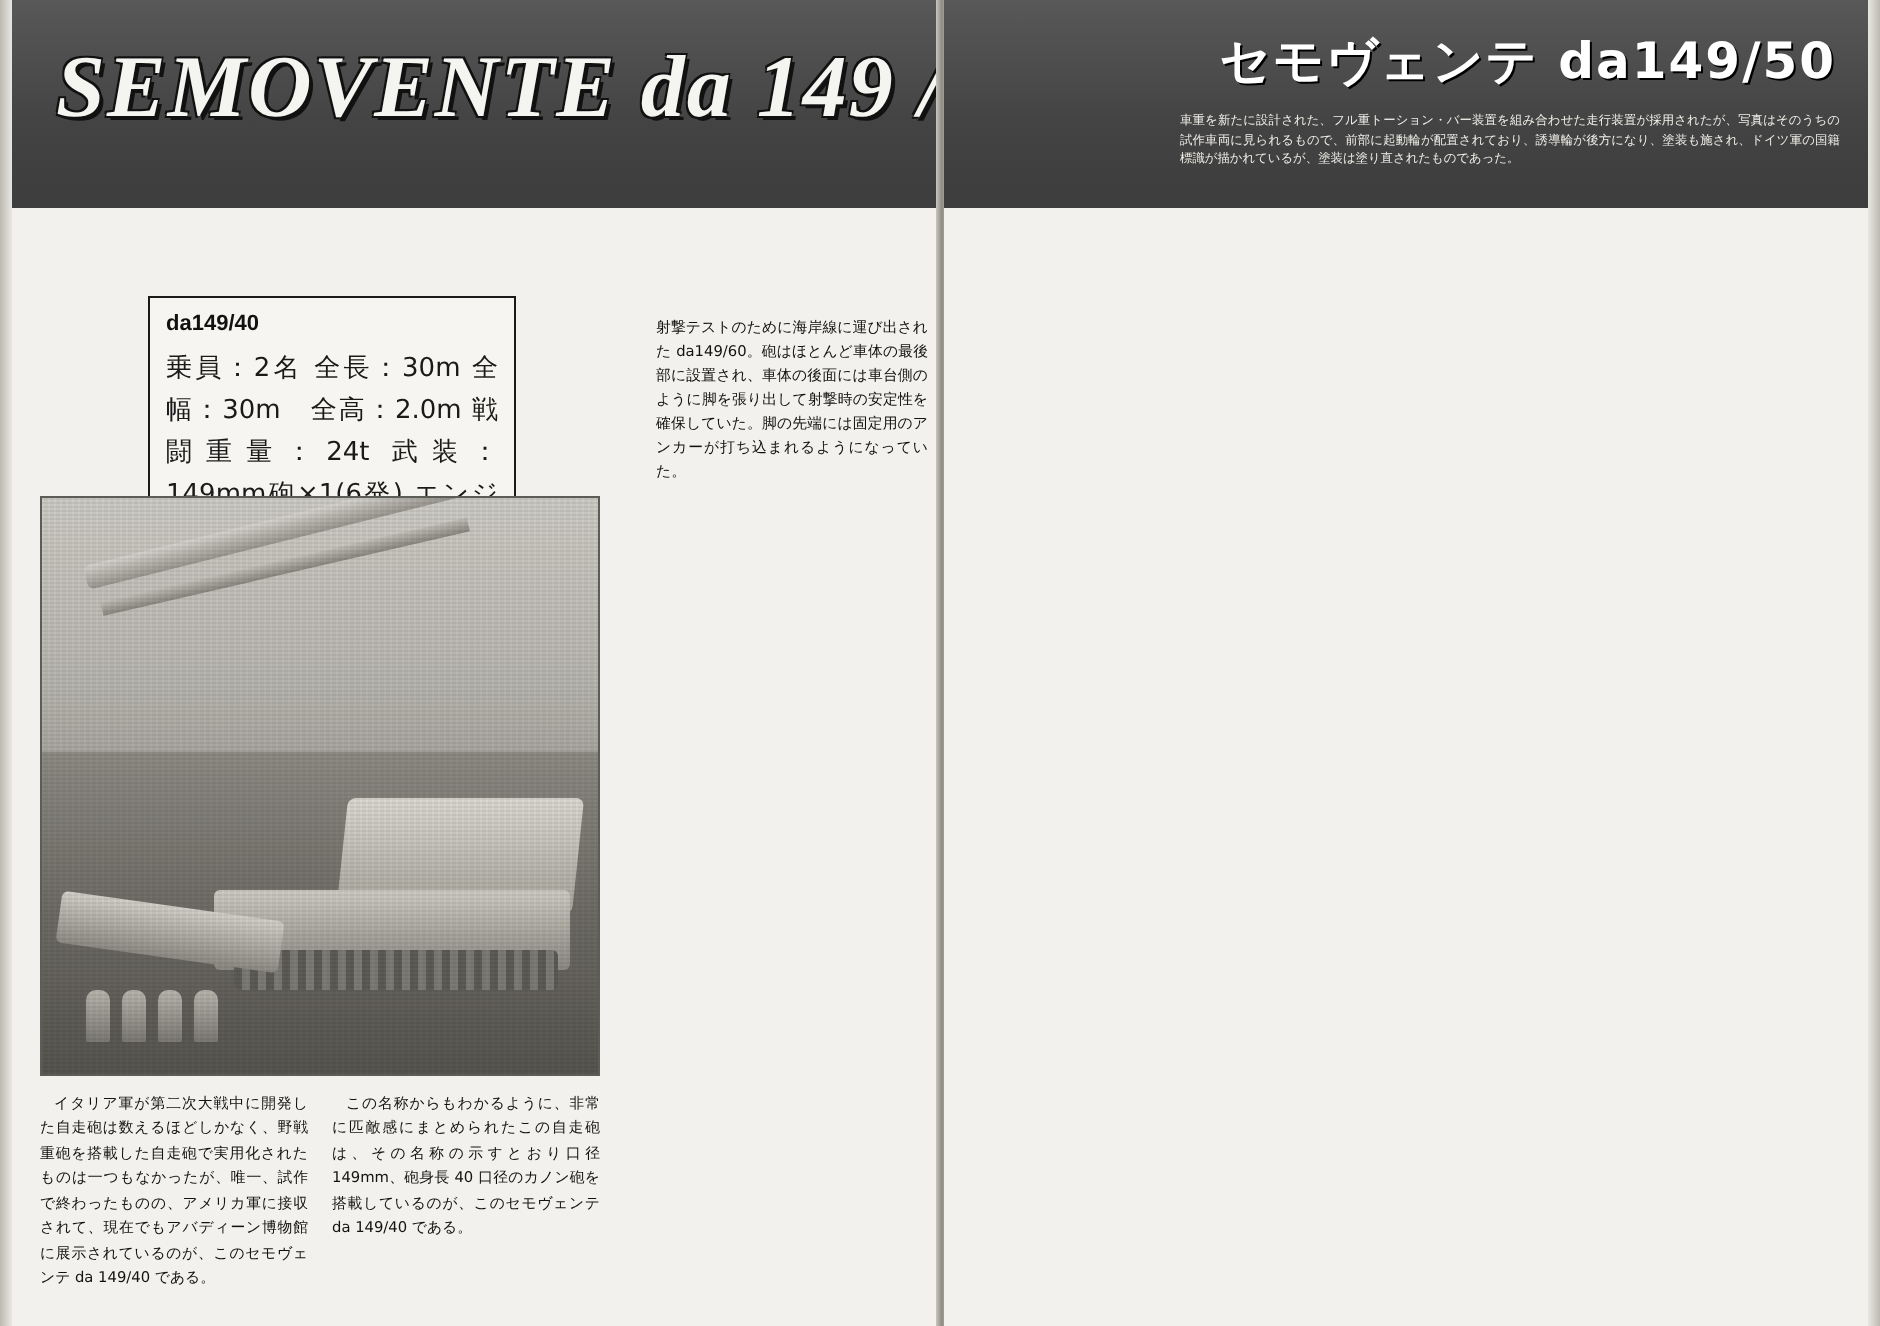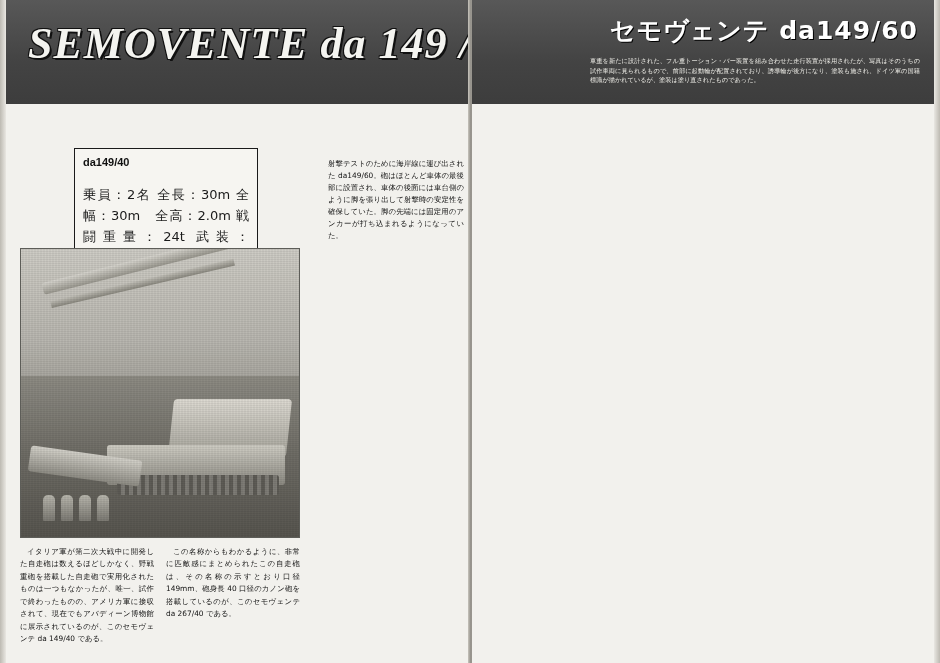--- a/index.html
+++ b/index.html
@@ -76,21 +76,21 @@
     width: 184px;
     border: 1px solid #1a1a1a;
     background: #f6f5f1;
     padding: 7px 8px 9px 8px;
   }
   .spec-title {
     font-family: "Liberation Sans", sans-serif;
     font-weight: bold;
     font-size: 11px;
     color: #111;
-    margin-bottom: 16px;
+    margin-bottom: 6px;
   }
   .spec-body {
     font-family: "DejaVu Sans", sans-serif;
     font-size: 13px;
     line-height: 1.62;
     color: #1a1a1a;
     text-align: justify;
   }
   
   .caption-top {
@@ -227,28 +227,28 @@
       <div class="shell" style="left:40px"></div>
       <div class="shell" style="left:58px"></div>
       <div class="shell" style="left:76px"></div>
       <div class="grain"></div>
     </div>
 
     <div class="col" id="left-col-1">
       <p>イタリア軍が第二次大戦中に開発した自走砲は数えるほどしかなく、野戦重砲を搭載した自走砲で実用化されたものは一つもなかったが、唯一、試作で終わったものの、アメリカ軍に接収されて、現在でもアバディーン博物館に展示されているのが、このセモヴェンテ da 149/40 である。</p>
     </div>
     <div class="col" id="left-col-2">
-      <p>この名称からもわかるように、非常に匹敵感にまとめられたこの自走砲は、その名称の示すとおり口径 149mm、砲身長 40 口径のカノン砲を搭載しているのが、このセモヴェンテ da 267/40 である。</p>
+      <p>この名称からもわかるように、非常に匹敵感にまとめられたこの自走砲は、その名称の示すとおり口径 149mm、砲身長 40 口径のカノン砲を搭載しているのが、このセモヴェンテ da 149/40 である。</p>
     </div>
 
     <div class="folio" id="folio-left">-80-</div>
   </div>
 
   <div class="gutter"></div>
 
   <div class="page-half" id="right-page">
     <div class="header-band"></div>
-    <div class="title-jp">セモヴェンテ da149/60</div>
+    <div class="title-jp">セモヴェンテ da149/50</div>
     <div class="header-caption">車重を新たに設計された、フル重トーション・バー装置を組み合わせた走行装置が採用されたが、写真はそのうちの試作車両に見られるもので、前部に起動輪が配置されており、誘導輪が後方になり、塗装も施され、ドイツ軍の国籍標識が描かれているが、塗装は塗り直されたものであった。</div>
 
   </div>
 
 </div>
 
 </body></html>

